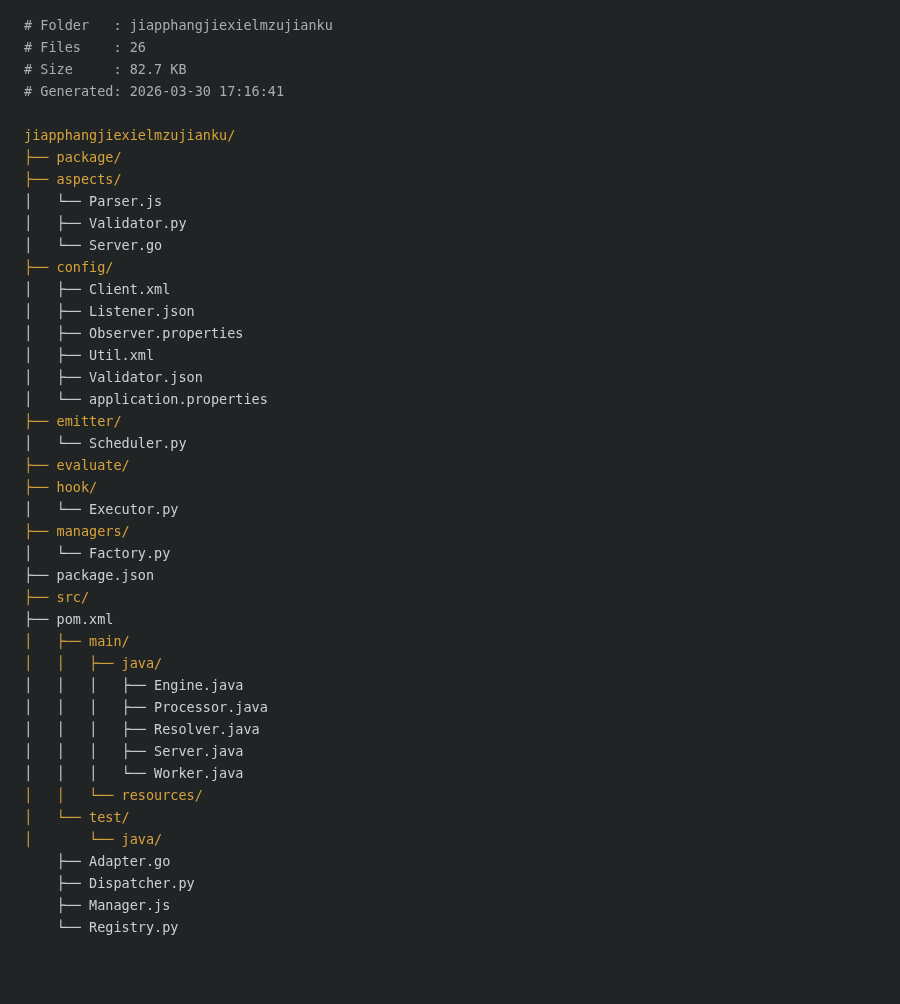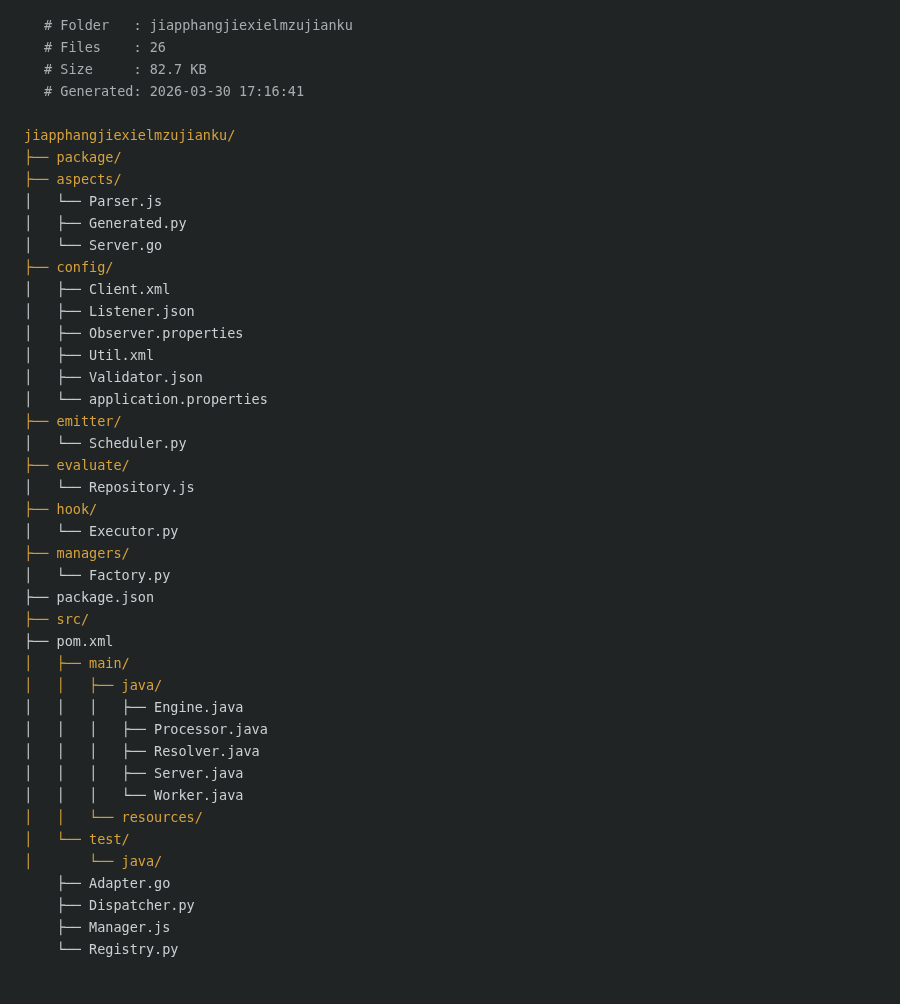--- a/index.html
+++ b/index.html
@@ -18,53 +18,52 @@
     height: 1004px;
     padding: 14px 10px 0 24px;
     font-family: "DejaVu Sans Mono", "Liberation Mono", monospace;
     font-size: 13.5px;
     line-height: 22px;
   }
   .line {
     height: 22px;
     white-space: pre;
   }
-  .header-line { color: var(--header, #a8adaf); margin-left: 20px; }
+  .header-line { color: var(--header, #a8adaf); }
   .row-dir     { color: var(--dir, #d6a23c); }
   .row-file    { color: var(--file, #cbd0d2); }
 </style>
 </head>
 <body style="--bg: #212425; --dir: #d6a23c; --file: #cbd0d2; --header: #a8adaf;">
 
 <div class="terminal">
   <div>
     <div class="line header-line"># Folder   : jiapphangjiexielmzujianku</div>
     <div class="line header-line"># Files    : 26</div>
     <div class="line header-line"># Size     : 82.7 KB</div>
     <div class="line header-line"># Generated: 2026-03-30 17:16:41</div>
   </div>
   <div class="line"> </div>
   <div id="tree">
       <div class="line row-dir"><span></span><span>jiapphangjiexielmzujianku/</span></div>
       <div class="line row-dir"><span>├── </span><span>package/</span></div>
       <div class="line row-dir"><span>├── </span><span>aspects/</span></div>
       <div class="line row-file"><span>│   └── </span><span>Parser.js</span></div>
-      <div class="line row-file"><span>│   ├── </span><span>Generated.py</span></div>
+      <div class="line row-file"><span>│   ├── </span><span>Validator.py</span></div>
       <div class="line row-file"><span>│   └── </span><span>Server.go</span></div>
       <div class="line row-dir"><span>├── </span><span>config/</span></div>
       <div class="line row-file"><span>│   ├── </span><span>Client.xml</span></div>
       <div class="line row-file"><span>│   ├── </span><span>Listener.json</span></div>
       <div class="line row-file"><span>│   ├── </span><span>Observer.properties</span></div>
       <div class="line row-file"><span>│   ├── </span><span>Util.xml</span></div>
       <div class="line row-file"><span>│   ├── </span><span>Validator.json</span></div>
       <div class="line row-file"><span>│   └── </span><span>application.properties</span></div>
       <div class="line row-dir"><span>├── </span><span>emitter/</span></div>
       <div class="line row-file"><span>│   └── </span><span>Scheduler.py</span></div>
       <div class="line row-dir"><span>├── </span><span>evaluate/</span></div>
-      <div class="line row-file"><span>│   └── </span><span>Repository.js</span></div>
       <div class="line row-dir"><span>├── </span><span>hook/</span></div>
       <div class="line row-file"><span>│   └── </span><span>Executor.py</span></div>
       <div class="line row-dir"><span>├── </span><span>managers/</span></div>
       <div class="line row-file"><span>│   └── </span><span>Factory.py</span></div>
       <div class="line row-file"><span>├── </span><span>package.json</span></div>
       <div class="line row-dir"><span>├── </span><span>src/</span></div>
       <div class="line row-file"><span>├── </span><span>pom.xml</span></div>
       <div class="line row-dir"><span>│   ├── </span><span>main/</span></div>
       <div class="line row-dir"><span>│   │   ├── </span><span>java/</span></div>
       <div class="line row-file"><span>│   │   │   ├── </span><span>Engine.java</span></div>

